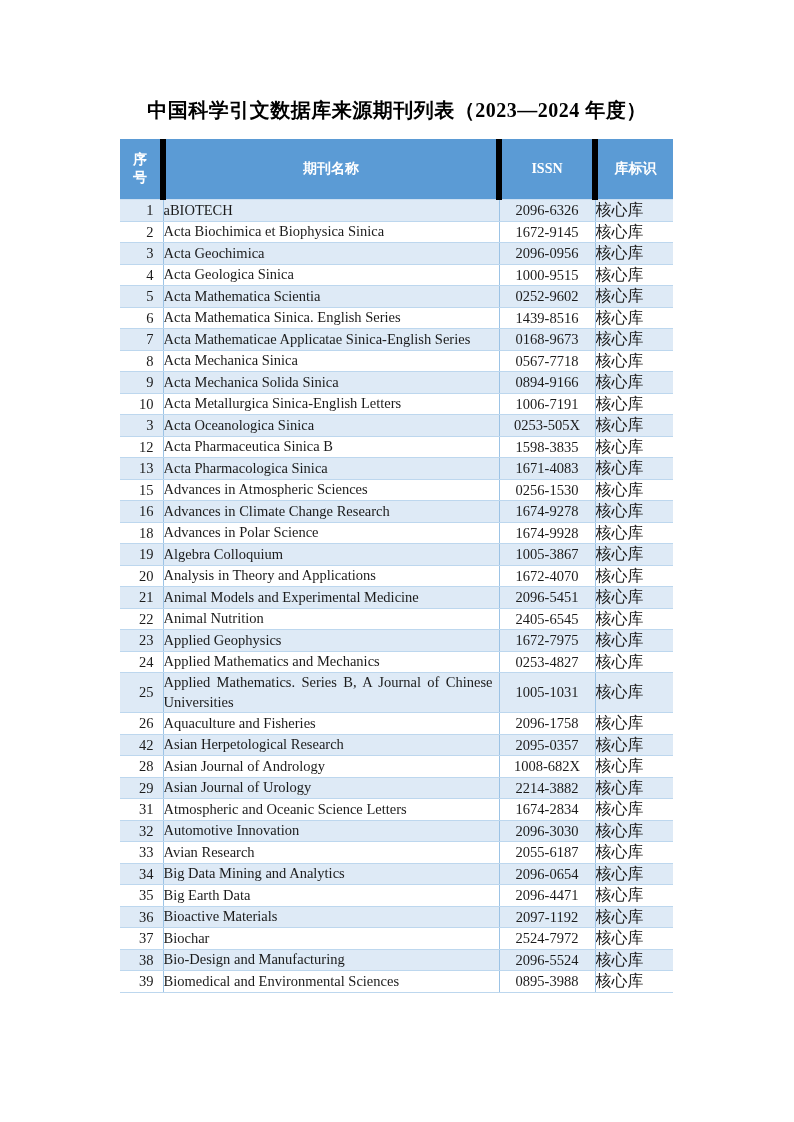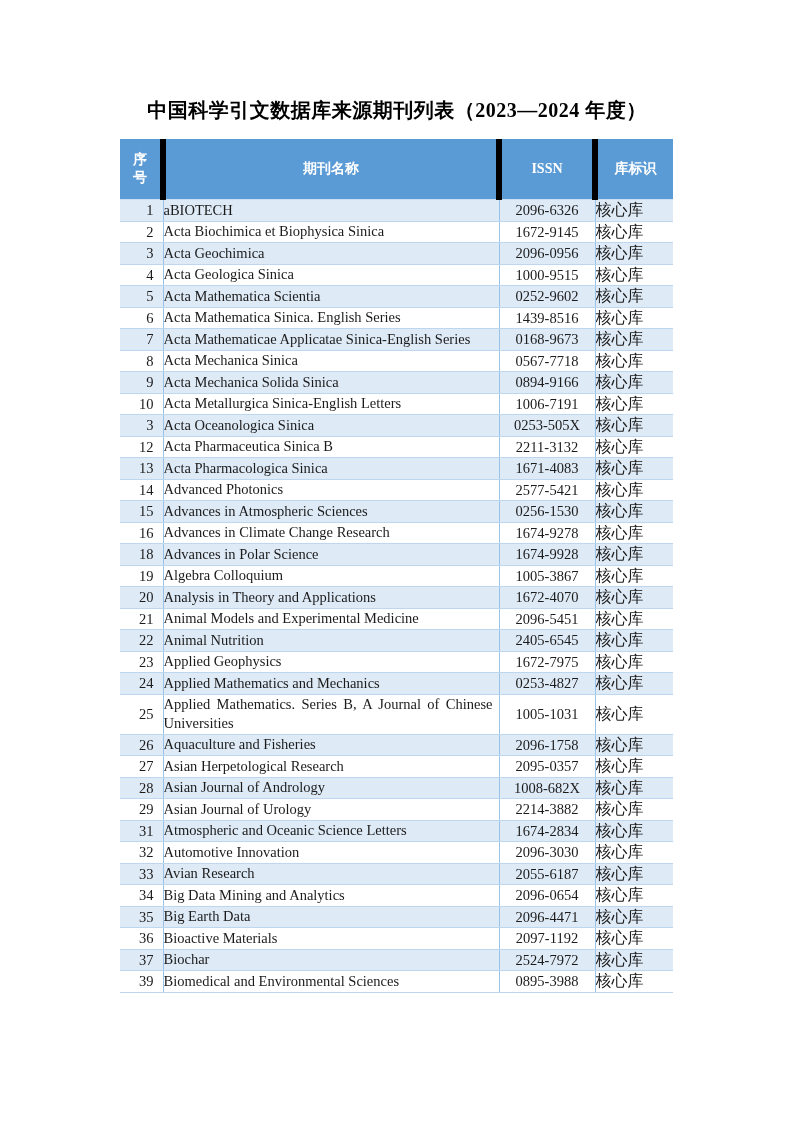--- a/index.html
+++ b/index.html
@@ -154,36 +154,30 @@
   </tr>
         <tr>
     <td class="cell-no">3</td>
     <td class="cell-name">Acta Oceanologica Sinica</td>
     <td class="cell-issn">0253-505X</td>
     <td class="cell-tag">核心库</td>
   </tr>
         <tr>
     <td class="cell-no">12</td>
     <td class="cell-name">Acta Pharmaceutica Sinica B</td>
-    <td class="cell-issn">2211-3132</td>
+    <td class="cell-issn">1598-3835</td>
     <td class="cell-tag">核心库</td>
   </tr>
         <tr>
     <td class="cell-no">13</td>
     <td class="cell-name">Acta Pharmacologica Sinica</td>
     <td class="cell-issn">1671-4083</td>
     <td class="cell-tag">核心库</td>
   </tr>
         <tr>
-    <td class="cell-no">14</td>
-    <td class="cell-name">Advanced Photonics</td>
-    <td class="cell-issn">2577-5421</td>
-    <td class="cell-tag">核心库</td>
-  </tr>
-        <tr>
     <td class="cell-no">15</td>
     <td class="cell-name">Advances in Atmospheric Sciences</td>
     <td class="cell-issn">0256-1530</td>
     <td class="cell-tag">核心库</td>
   </tr>
         <tr>
     <td class="cell-no">16</td>
     <td class="cell-name">Advances in Climate Change Research</td>
     <td class="cell-issn">1674-9278</td>
     <td class="cell-tag">核心库</td>
@@ -236,21 +230,21 @@
     <td class="cell-issn">1005-1031</td>
     <td class="cell-tag">核心库</td>
   </tr>
         <tr>
     <td class="cell-no">26</td>
     <td class="cell-name">Aquaculture and Fisheries</td>
     <td class="cell-issn">2096-1758</td>
     <td class="cell-tag">核心库</td>
   </tr>
         <tr>
-    <td class="cell-no">27</td>
+    <td class="cell-no">42</td>
     <td class="cell-name">Asian Herpetological Research</td>
     <td class="cell-issn">2095-0357</td>
     <td class="cell-tag">核心库</td>
   </tr>
         <tr>
     <td class="cell-no">28</td>
     <td class="cell-name">Asian Journal of Andrology</td>
     <td class="cell-issn">1008-682X</td>
     <td class="cell-tag">核心库</td>
   </tr>
@@ -296,20 +290,26 @@
     <td class="cell-issn">2097-1192</td>
     <td class="cell-tag">核心库</td>
   </tr>
         <tr>
     <td class="cell-no">37</td>
     <td class="cell-name">Biochar</td>
     <td class="cell-issn">2524-7972</td>
     <td class="cell-tag">核心库</td>
   </tr>
         <tr>
+    <td class="cell-no">38</td>
+    <td class="cell-name">Bio-Design and Manufacturing</td>
+    <td class="cell-issn">2096-5524</td>
+    <td class="cell-tag">核心库</td>
+  </tr>
+        <tr>
     <td class="cell-no">39</td>
     <td class="cell-name">Biomedical and Environmental Sciences</td>
     <td class="cell-issn">0895-3988</td>
     <td class="cell-tag">核心库</td>
   </tr>
       </tbody>
   </table>
 </div>
 
 </body></html>

